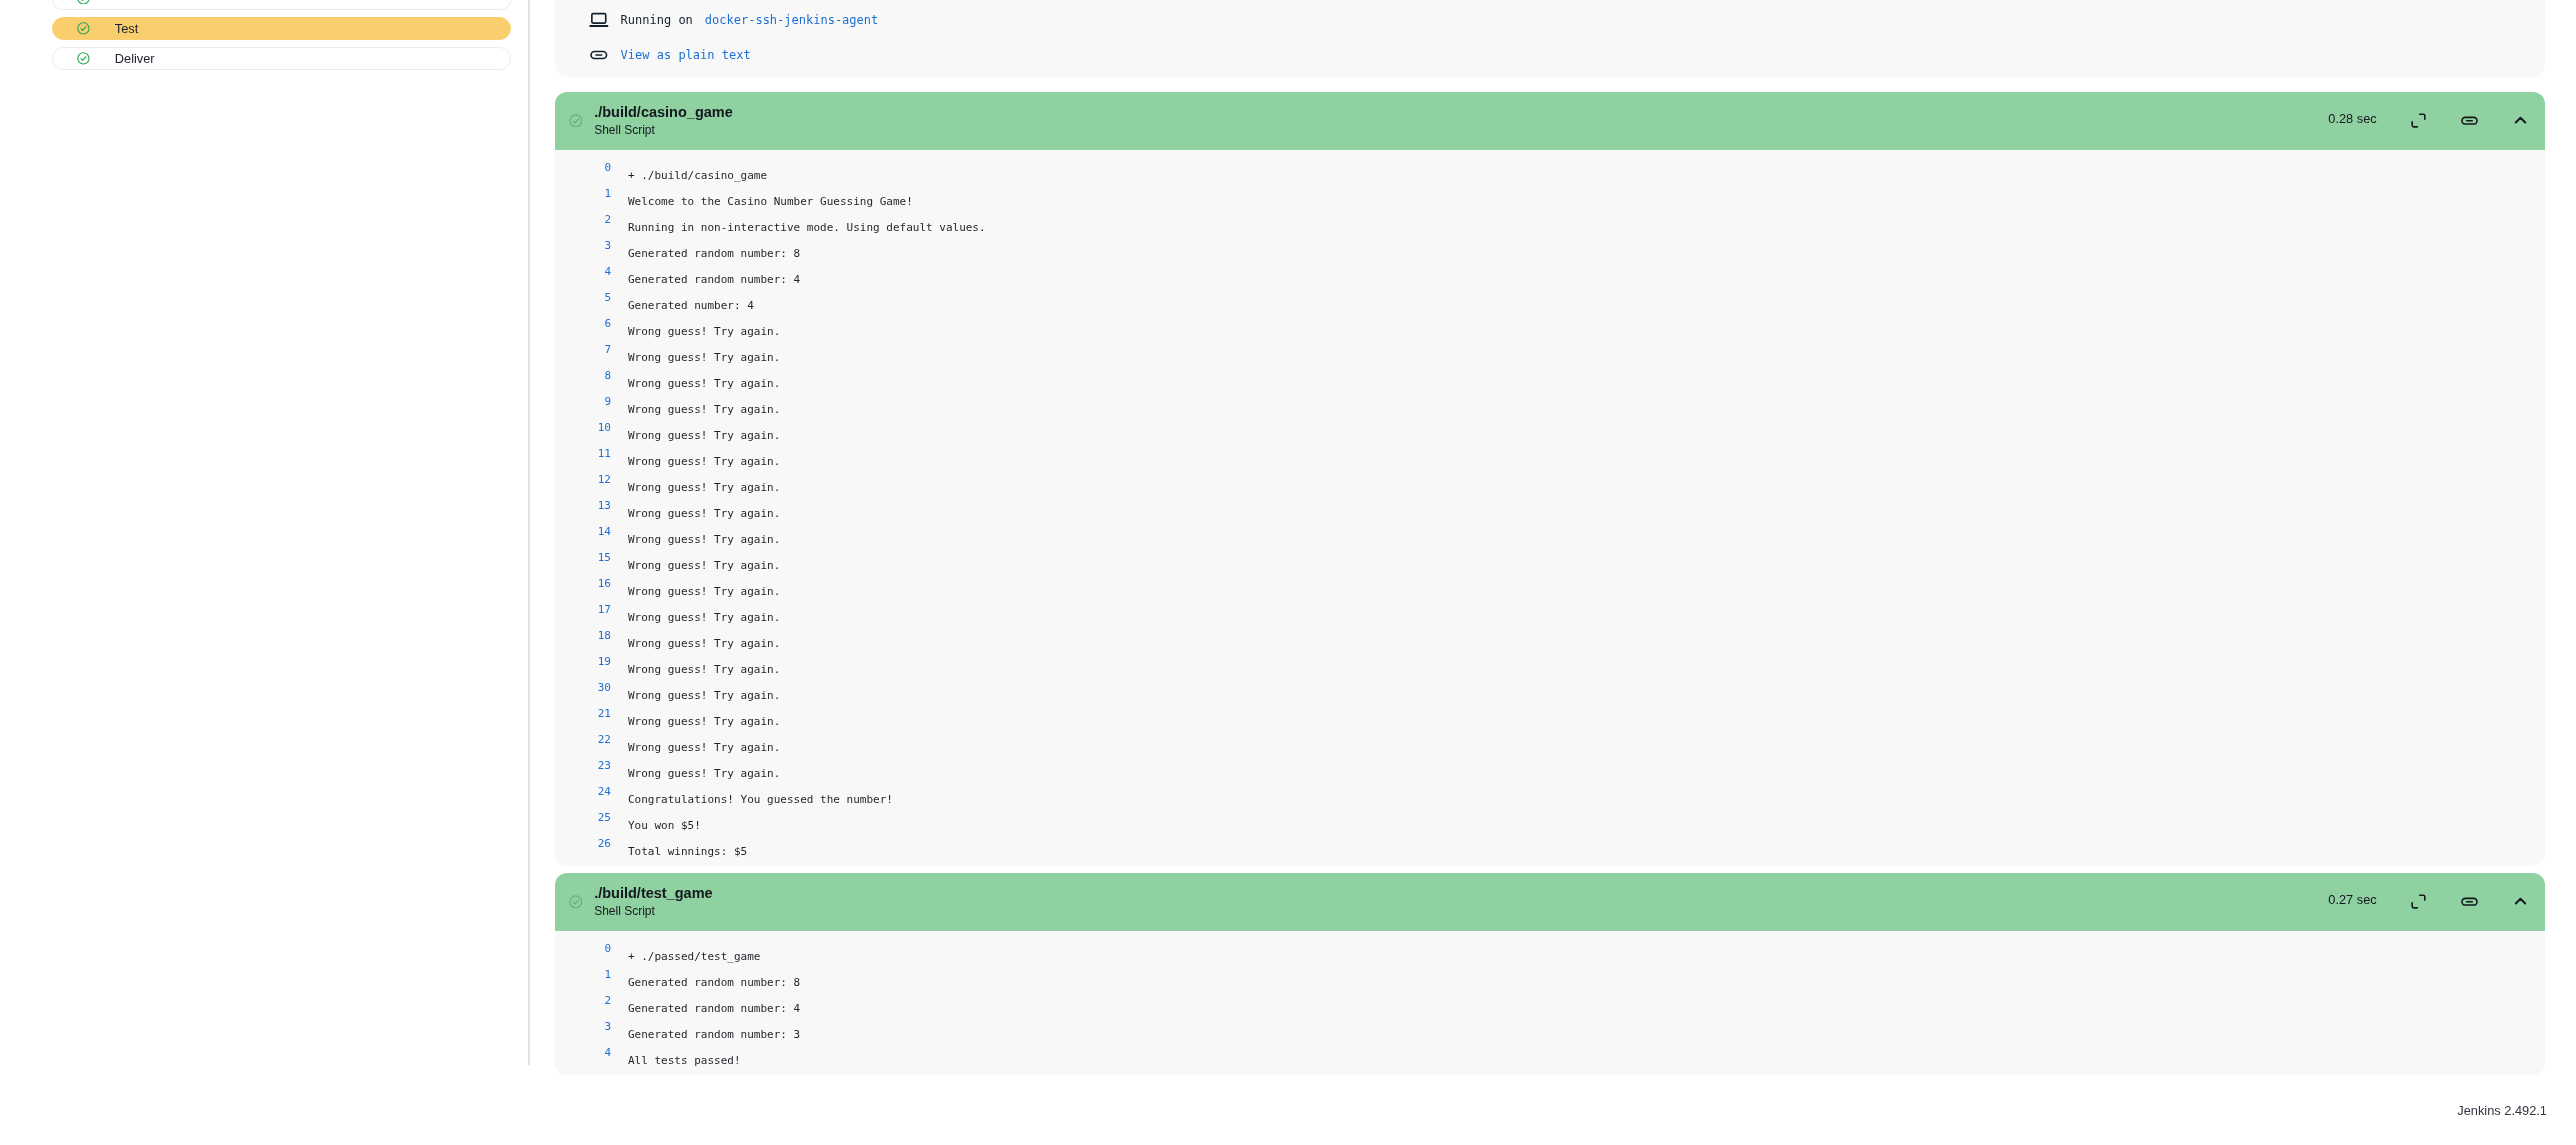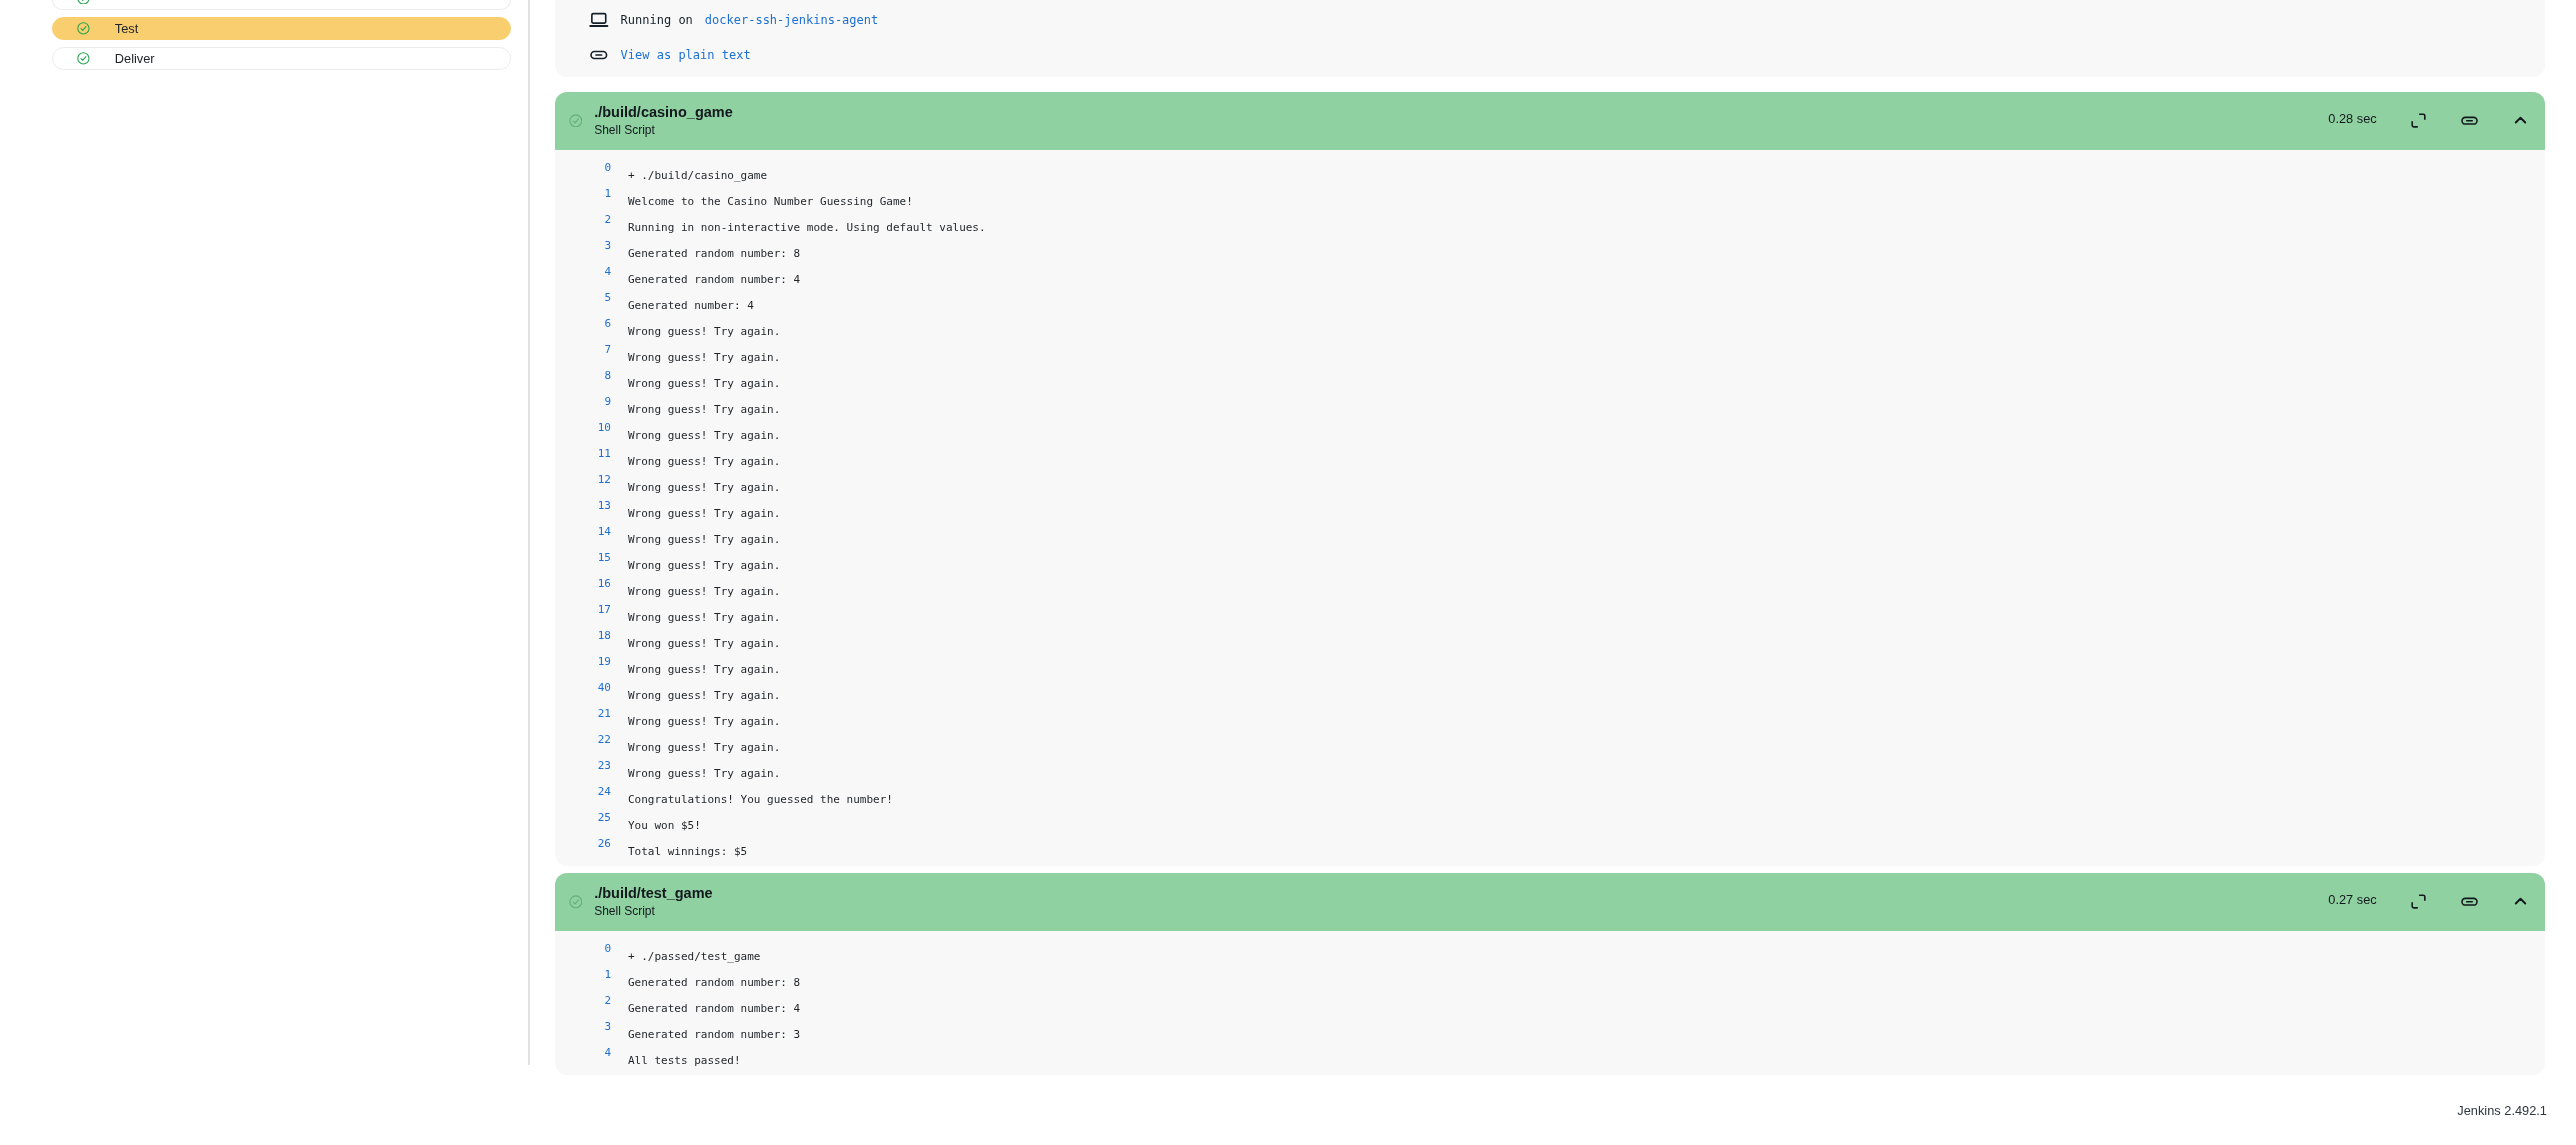--- a/index.html
+++ b/index.html
@@ -233,21 +233,21 @@
             </div>
             <div class="console-line">
               <a class="line-num">18</a>
               <span class="line-text">Wrong guess! Try again.</span>
             </div>
             <div class="console-line">
               <a class="line-num">19</a>
               <span class="line-text">Wrong guess! Try again.</span>
             </div>
             <div class="console-line">
-              <a class="line-num">40</a>
+              <a class="line-num">30</a>
               <span class="line-text">Wrong guess! Try again.</span>
             </div>
             <div class="console-line">
               <a class="line-num">21</a>
               <span class="line-text">Wrong guess! Try again.</span>
             </div>
             <div class="console-line">
               <a class="line-num">22</a>
               <span class="line-text">Wrong guess! Try again.</span>
             </div>

